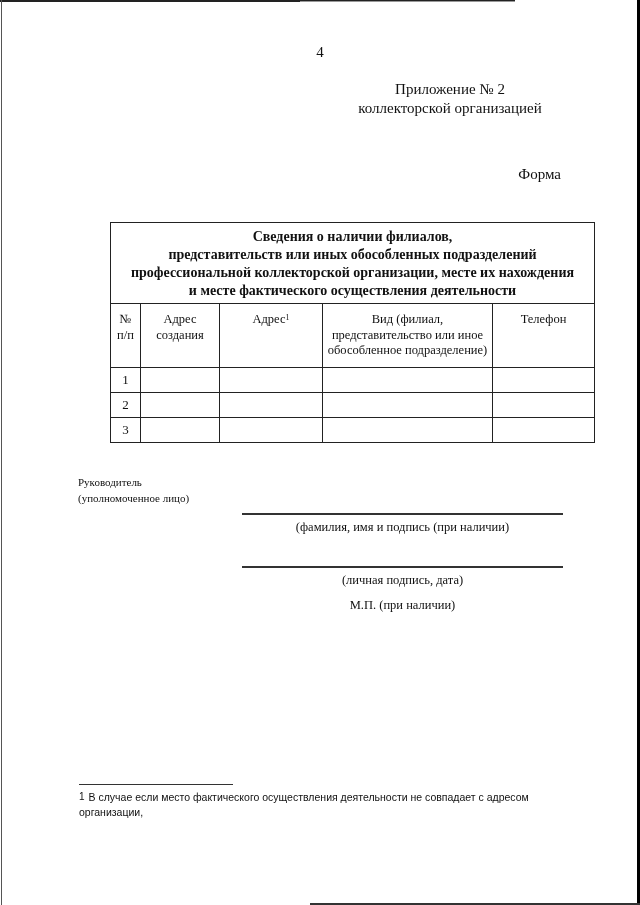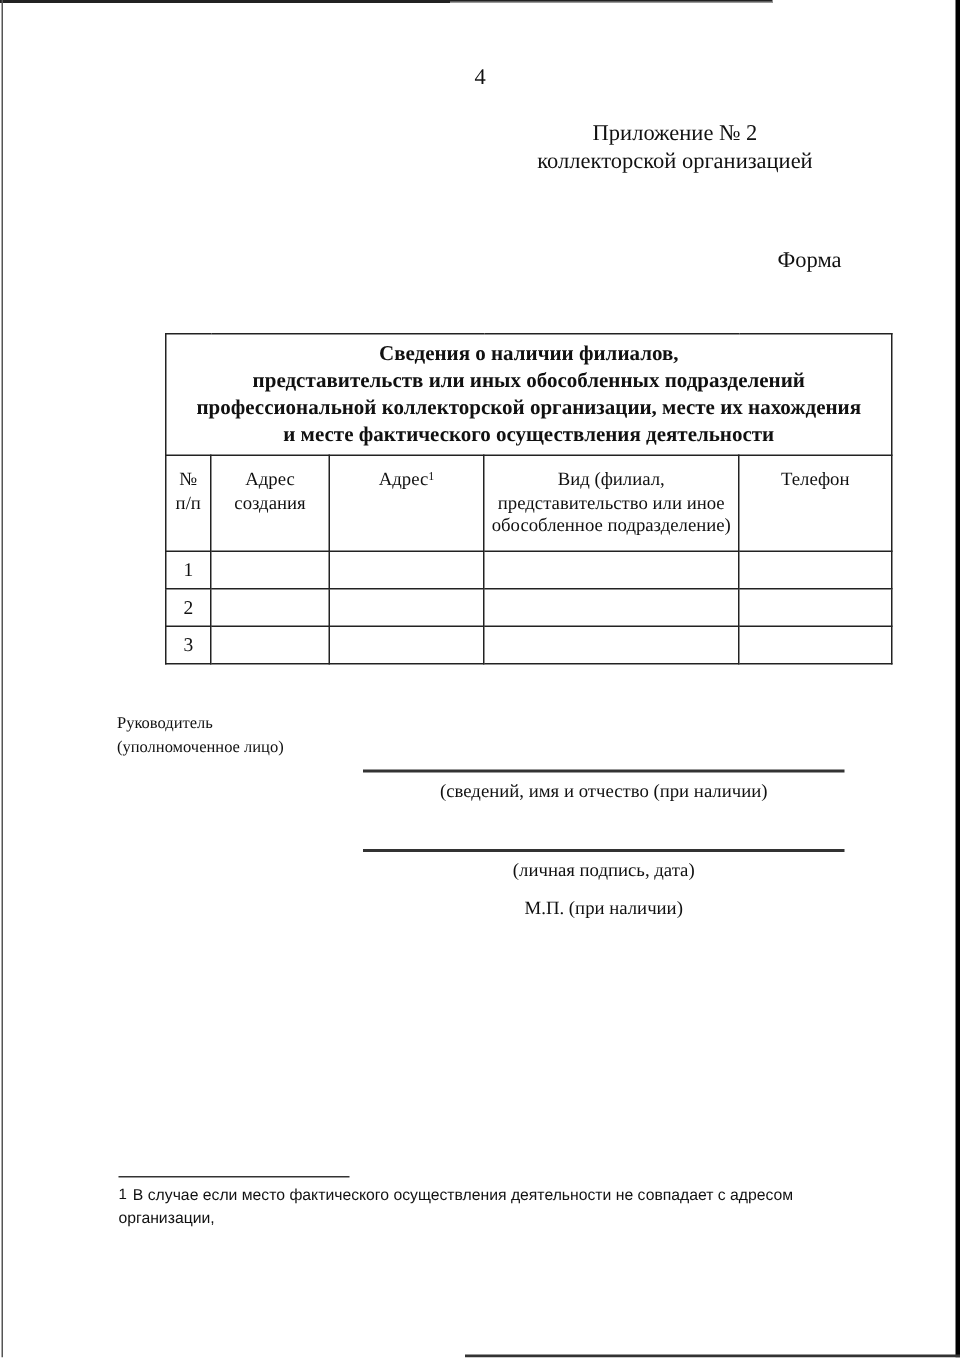--- a/index.html
+++ b/index.html
@@ -123,21 +123,21 @@
   </tr>
 </tbody>
   </table>
 
 <div class="abs head-label">
   <div>Руководитель</div>
   <div>(уполномоченное лицо)</div>
 </div>
 
 <div class="abs sig-line" style="top:513px"></div>
-<div class="abs sig-caption" style="top:520px">(сведений, имя и отчество (при наличии)</div>
+<div class="abs sig-caption" style="top:520px">(фамилия, имя и подпись (при наличии)</div>
 
 <div class="abs sig-line" style="top:566px"></div>
 <div class="abs sig-caption" style="top:573px">(личная подпись, дата)</div>
 
 <div class="abs sig-caption" style="top:598px">М.П. (при наличии)</div>
 
 <div class="abs fn-sep"></div>
 <div class="abs fn-text">
   <div><span class="fn-mark">1</span><span>В случае если место фактического осуществления деятельности не совпадает с адресом организации,</span></div>
 </div>

